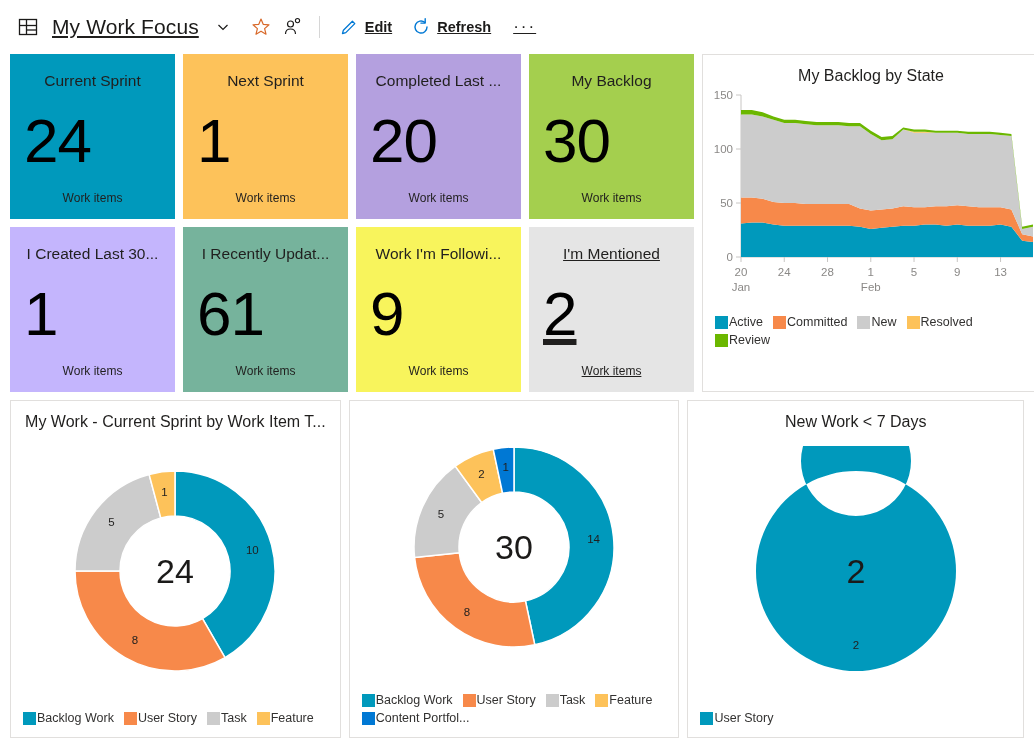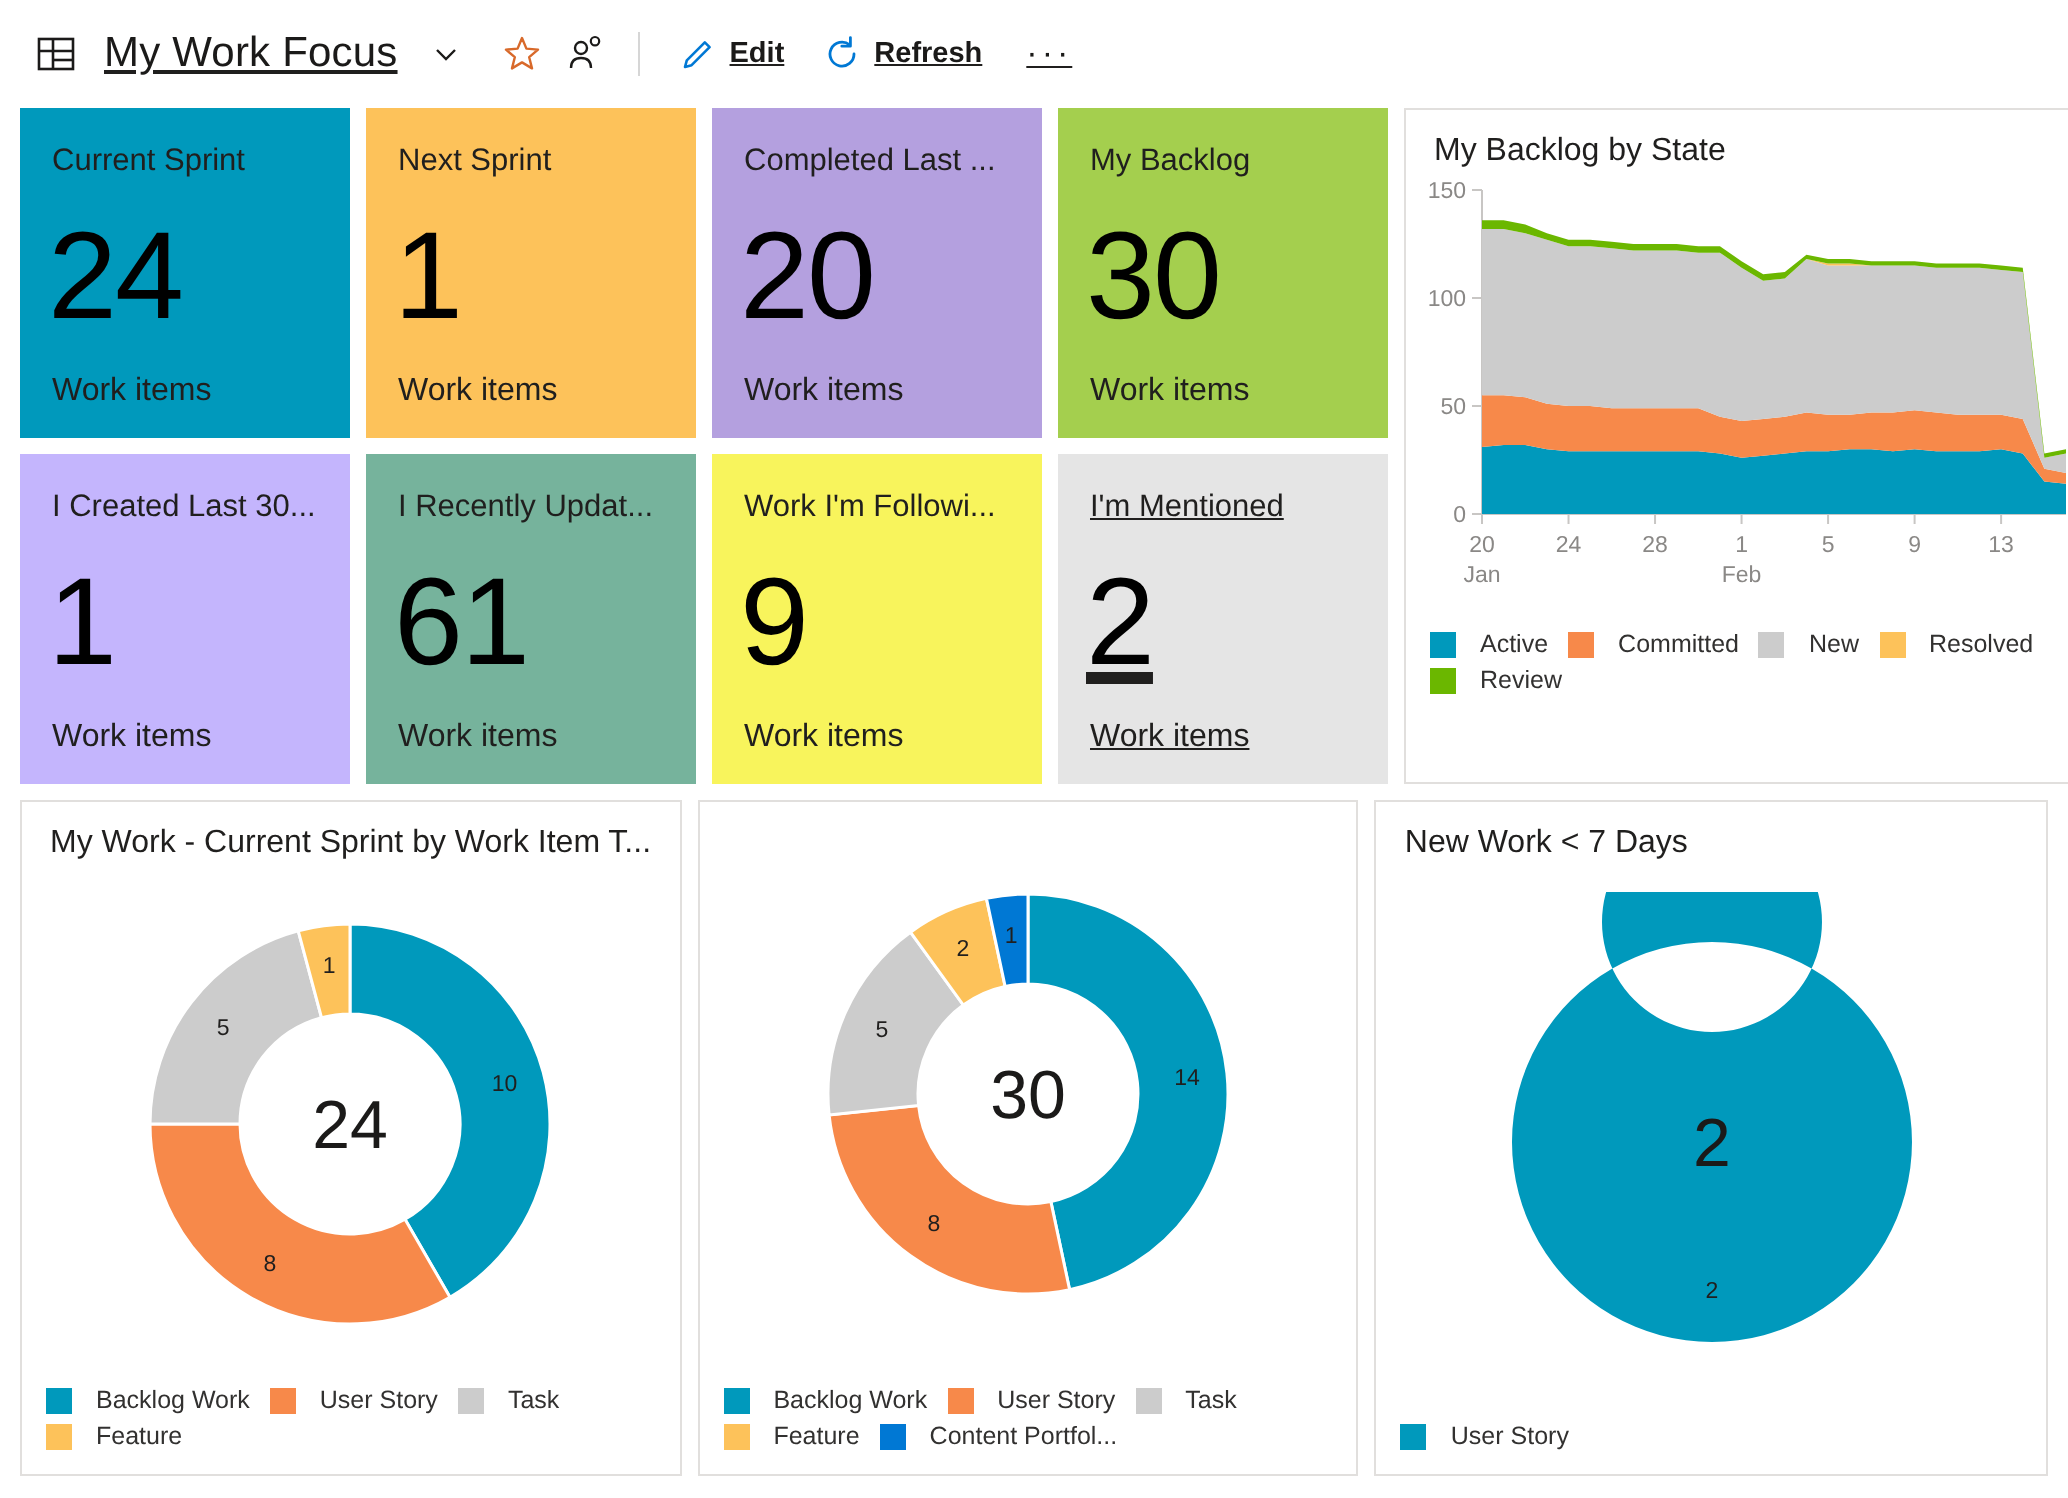--- a/index.html
+++ b/index.html
@@ -55,21 +55,21 @@
     color: #1b1a19;
     white-space: nowrap;
   }
   #more-btn { padding: 5px 12px; letter-spacing: 2px; font-size: 17px; color: #1b1a19; cursor: pointer; }
 
   
   #dash {
     position: relative;
     padding: 0 10px;
   }
-  .row { display: flex; gap: 8px; margin-bottom: 8px; }
+  .row { display: flex; gap: 8px; margin-bottom: 8px; text-align: center; }
 
   
   .tile {
     width: 165px;
     height: 165px;
     padding: 18px 16px 14px 16px;
     display: flex;
     flex-direction: column;
     justify-content: space-between;
     cursor: pointer;
@@ -85,21 +85,21 @@
   }
   .tile-count {
     font-size: 62px;
     line-height: .92;
     font-weight: 300;
     color: #000000;
     margin: 0 0 0 -2px;
     letter-spacing: -1px;
   }
   .tile-sub {
-    font-size: 16px;
+    font-size: 12px;
     color: #201f1e;
   }
   .tile-mid { flex: 1; display: flex; align-items: center; }
 
   
   .card {
     background: #ffffff;
     border: 1px solid #e1dfdd;
     position: relative;
   }
@@ -119,21 +119,21 @@
   .ax-line { stroke: #c8c6c4; stroke-width: 1; }
 
   
   .legend {
     display: flex;
     flex-wrap: wrap;
     gap: 4px 10px;
     padding: 0 12px;
   }
   .legend-item {
-    display: flex; align-items: center; gap: 12px;
+    display: flex; align-items: center; gap: 1px;
     cursor: pointer;
   }
   .legend-swatch { width: 13px; height: 13px; flex: none; }
   .legend-text {
     font-size: 12.5px;
     color: #323130;
     white-space: nowrap;
   }
 
   

